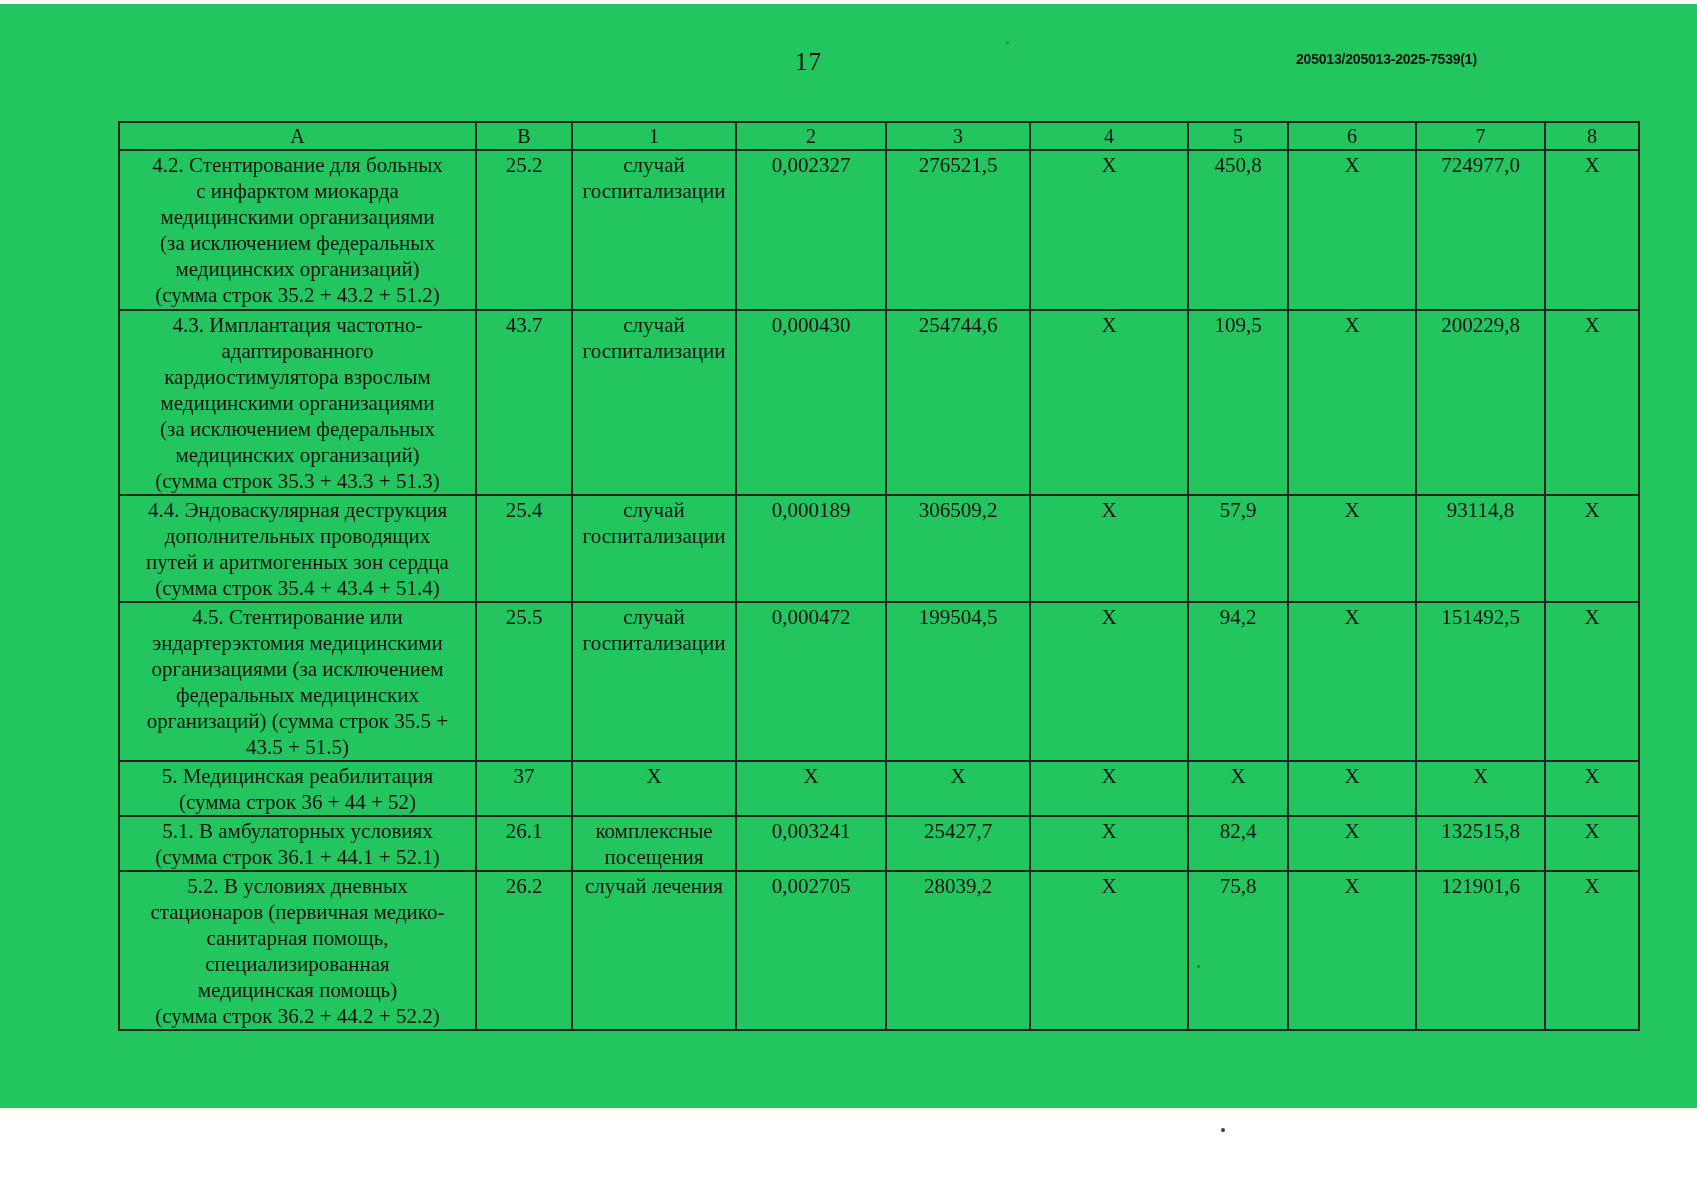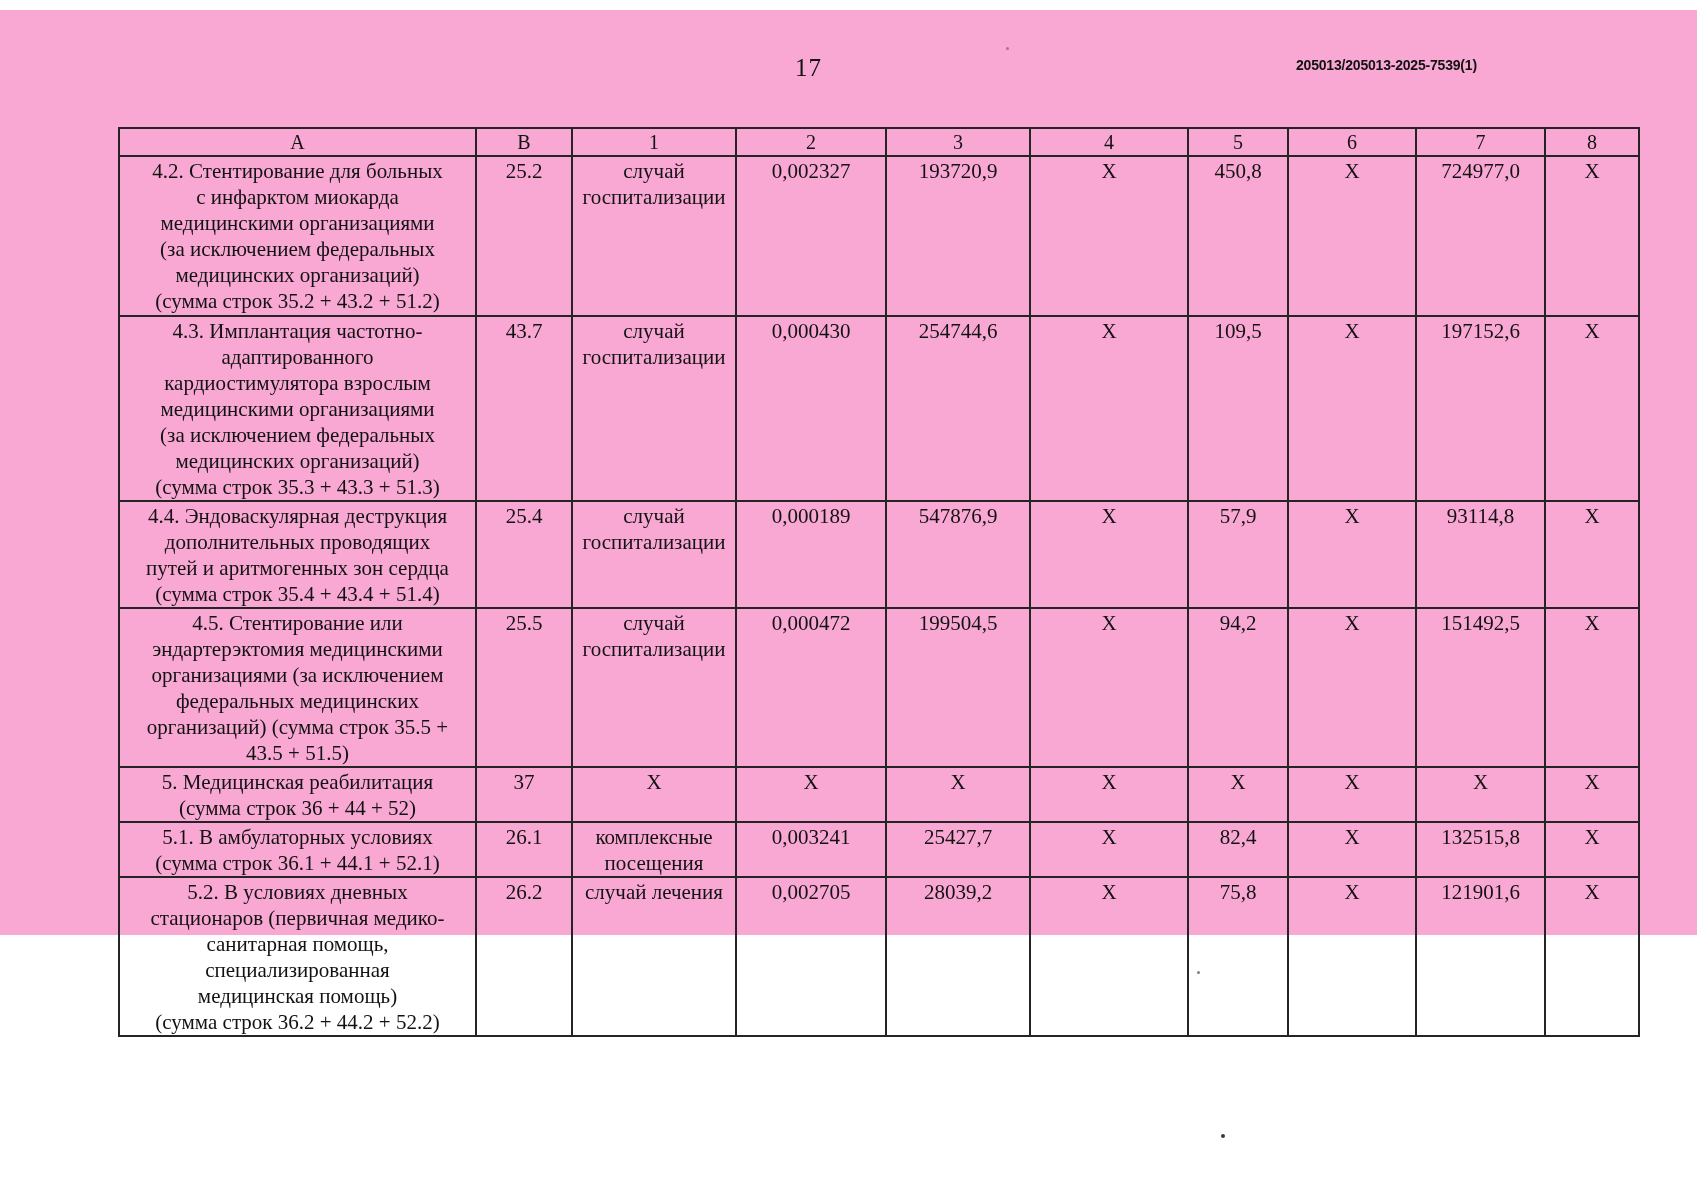--- a/index.html
+++ b/index.html
@@ -9,23 +9,23 @@
   }
   body {
     width: 1697px;
     height: 1200px;
     position: relative;
     font-family: "Liberation Serif", "DejaVu Serif", serif;
     color: #121212;
   }
   .page {
     position: absolute;
-    left: 0; top: 10px;
-    width: 1697px; height: 925px;
-    background: #f9a8d4;
+    left: 0; top: 4px;
+    width: 1697px; height: 1104px;
+    background: #22c55e;
   }
   .page-number {
     position: absolute;
     left: 795px; top: 44px;
     font-size: 25px;
     letter-spacing: 1px;
   }
   .doc-ref {
     position: absolute;
     left: 1296px; top: 47px;
@@ -124,21 +124,21 @@
         <td class="ca">4.2. Стентирование для больных
 с инфарктом миокарда
 медицинскими организациями
 (за исключением федеральных
 медицинских организаций)
 (сумма строк 35.2 + 43.2 + 51.2)</td>
         <td class="cb">25.2</td>
         <td class="cu">случай
 госпитализации</td>
         <td>0,002327</td>
-        <td>193720,9</td>
+        <td>276521,5</td>
         <td>X</td>
         <td>450,8</td>
         <td>X</td>
         <td>724977,0</td>
         <td>X</td>
       </tr>
       <tr class="rh1">
         <td class="ca">4.3. Имплантация частотно-
 адаптированного
 кардиостимулятора взрослым
@@ -147,33 +147,33 @@
 медицинских организаций)
 (сумма строк 35.3 + 43.3 + 51.3)</td>
         <td class="cb">43.7</td>
         <td class="cu">случай
 госпитализации</td>
         <td>0,000430</td>
         <td>254744,6</td>
         <td>X</td>
         <td>109,5</td>
         <td>X</td>
-        <td>197152,6</td>
+        <td>200229,8</td>
         <td>X</td>
       </tr>
       <tr class="rh2">
         <td class="ca">4.4. Эндоваскулярная деструкция
 дополнительных проводящих
 путей и аритмогенных зон сердца
 (сумма строк 35.4 + 43.4 + 51.4)</td>
         <td class="cb">25.4</td>
         <td class="cu">случай
 госпитализации</td>
         <td>0,000189</td>
-        <td>547876,9</td>
+        <td>306509,2</td>
         <td>X</td>
         <td>57,9</td>
         <td>X</td>
         <td>93114,8</td>
         <td>X</td>
       </tr>
       <tr class="rh3">
         <td class="ca">4.5. Стентирование или
 эндартерэктомия медицинскими
 организациями (за исключением

